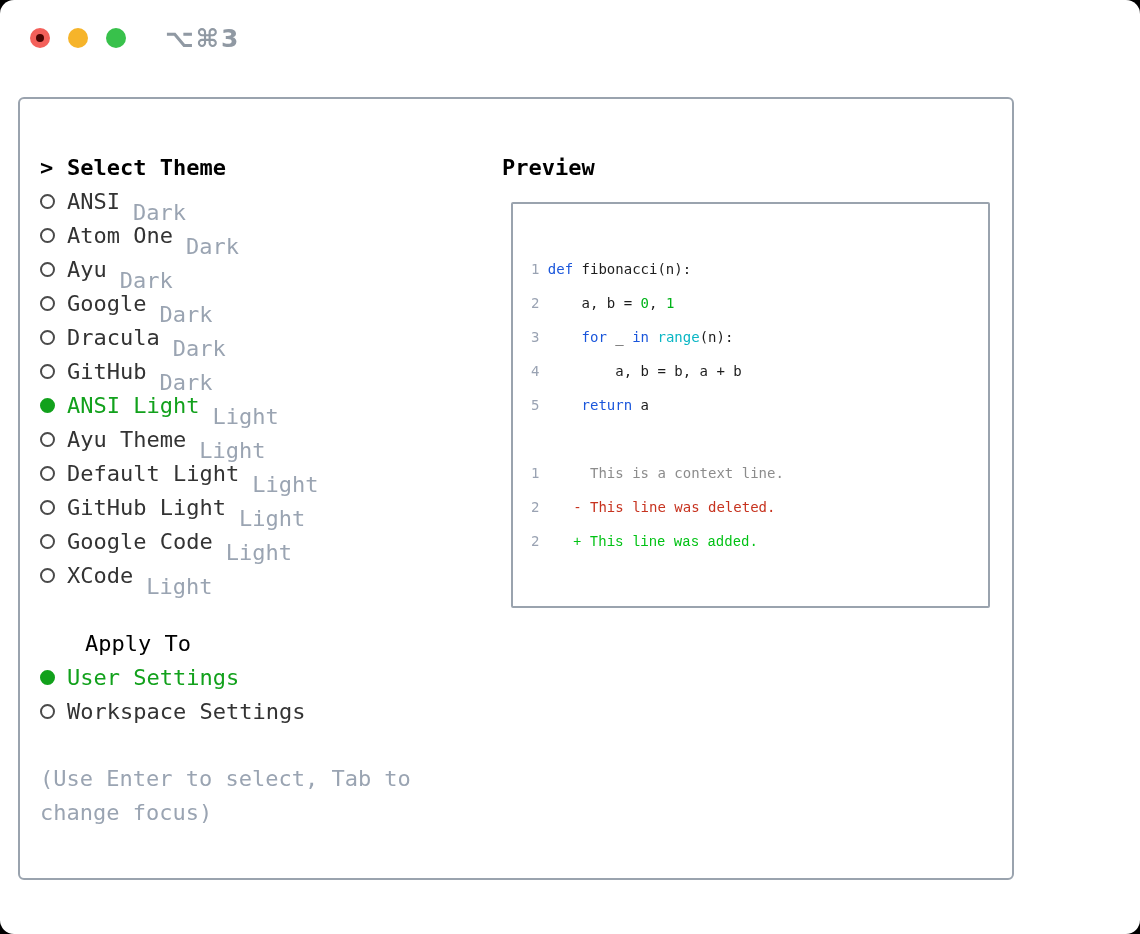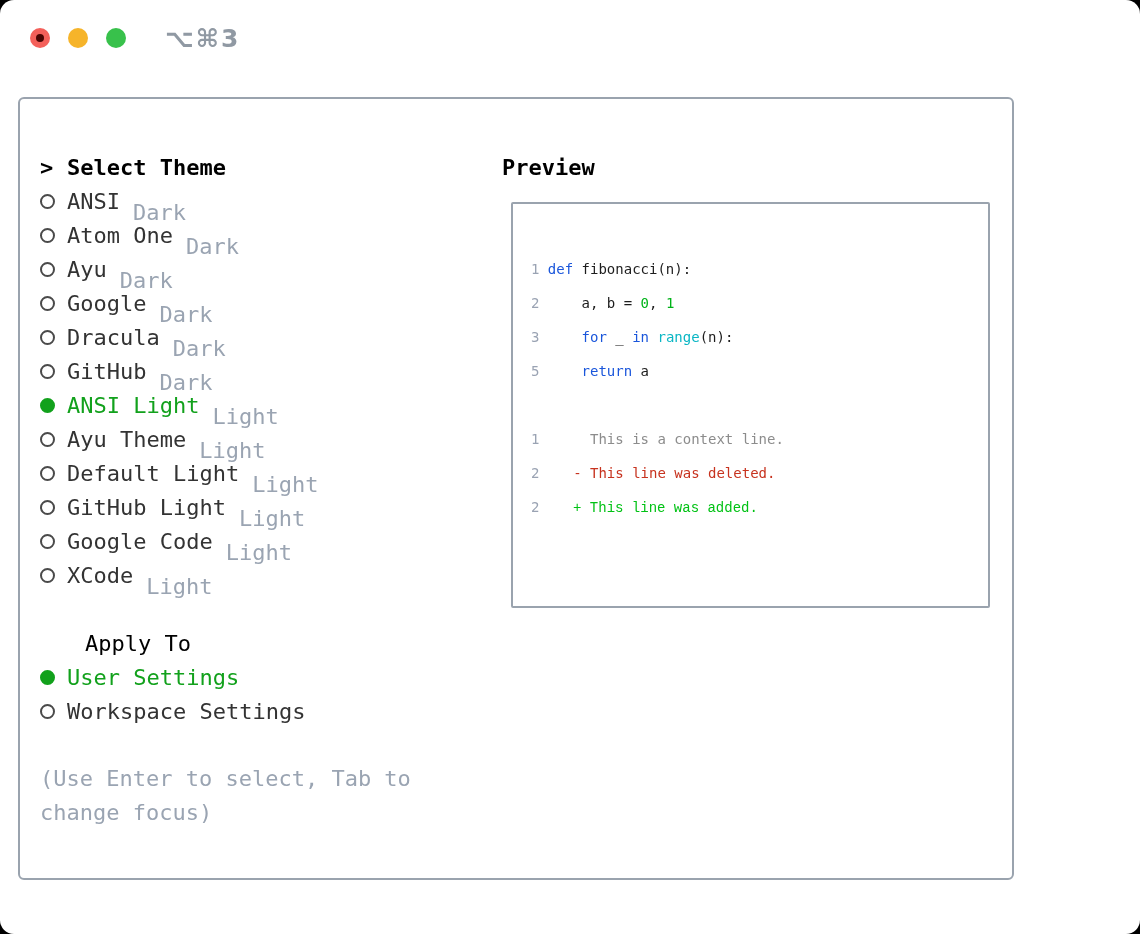--- a/index.html
+++ b/index.html
@@ -194,20 +194,21 @@
       <div class="help">(Use Enter to select, Tab to change focus)</div>
 
     </div>
 
     <div class="preview-label">Preview</div>
 
     <div class="preview-box">
       <div class="code-line"><span class="tok-ln">1 </span><span class="tok-kw">def</span><span class="tok-plain"> fibonacci(n):</span></div>
       <div class="code-line"><span class="tok-ln">2 </span><span class="tok-plain">    a, b = </span><span class="tok-num">0</span><span class="tok-plain">, </span><span class="tok-num">1</span></div>
       <div class="code-line"><span class="tok-ln">3 </span><span class="tok-plain">    </span><span class="tok-kw">for</span><span class="tok-plain"> _ </span><span class="tok-kw">in</span><span class="tok-plain"> </span><span class="tok-builtin">range</span><span class="tok-plain">(n):</span></div>
+      <div class="code-line"><span class="tok-ln">4 </span><span class="tok-plain">        a, b = b, a + b</span></div>
       <div class="code-line"><span class="tok-ln">5 </span><span class="tok-plain">    </span><span class="tok-kw">return</span><span class="tok-plain"> a</span></div>
       <div class="code-line"></div>
       <div class="code-line"><span class="tok-ln">1</span><span class="tok-ctx">      This is a context line.</span></div>
       <div class="code-line"><span class="tok-ln">2</span><span class="tok-del">    - This line was deleted.</span></div>
       <div class="code-line"><span class="tok-ln">2</span><span class="tok-add">    + This line was added.</span></div>
     </div>
 
   </div>
 </div>
 

